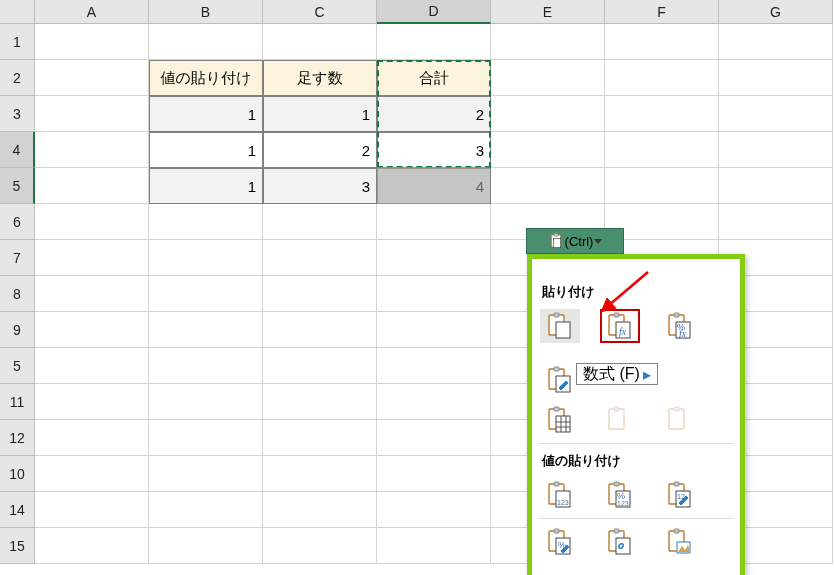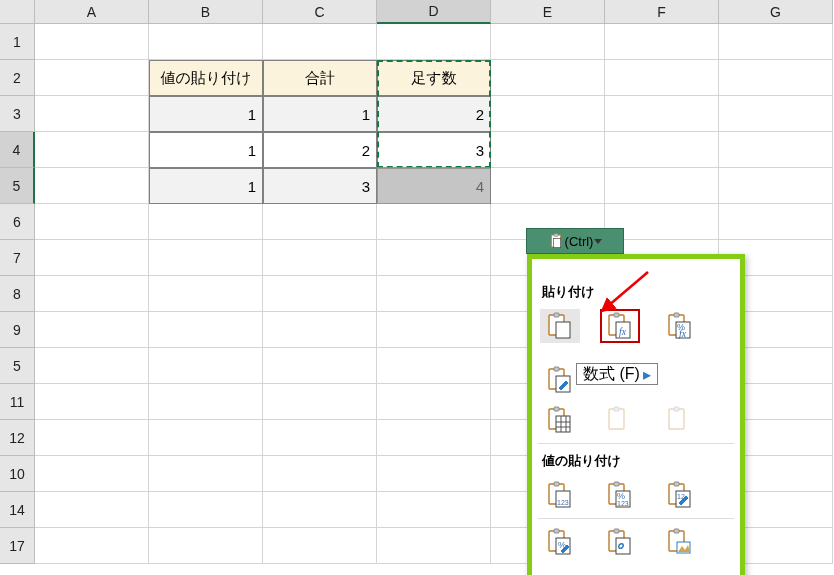--- a/index.html
+++ b/index.html
@@ -164,22 +164,22 @@
   <div class="cell"></div>
   <div class="cell"></div>
   <div class="cell"></div>
   <div class="cell"></div>
   <div class="cell"></div>
   <div class="cell"></div>
 
   <div class="rcell">2</div>
   <div class="cell"></div>
   <div class="cell header-y">値の貼り付け</div>
+  <div class="cell header-y">足す数</div>
   <div class="cell header-y">合計</div>
-  <div class="cell header-y">足す数</div>
   <div class="cell"></div>
   <div class="cell"></div>
   <div class="cell"></div>
 
   <div class="rcell">3</div>
   <div class="cell"></div>
   <div class="cell data">1</div>
   <div class="cell data">1</div>
   <div class="cell data">2</div>
   <div class="cell"></div>
@@ -269,21 +269,21 @@
     <div class="cell"></div>
     <div class="cell"></div>
   <div class="rcell">14</div>
   <div class="cell"></div>
     <div class="cell"></div>
     <div class="cell"></div>
     <div class="cell"></div>
     <div class="cell"></div>
     <div class="cell"></div>
     <div class="cell"></div>
-  <div class="rcell">17</div>
+  <div class="rcell">15</div>
   <div class="cell"></div>
     <div class="cell"></div>
     <div class="cell"></div>
     <div class="cell"></div>
     <div class="cell"></div>
     <div class="cell"></div>
     <div class="cell"></div>
 </div>
 
 <div class="marching-ants"></div>

